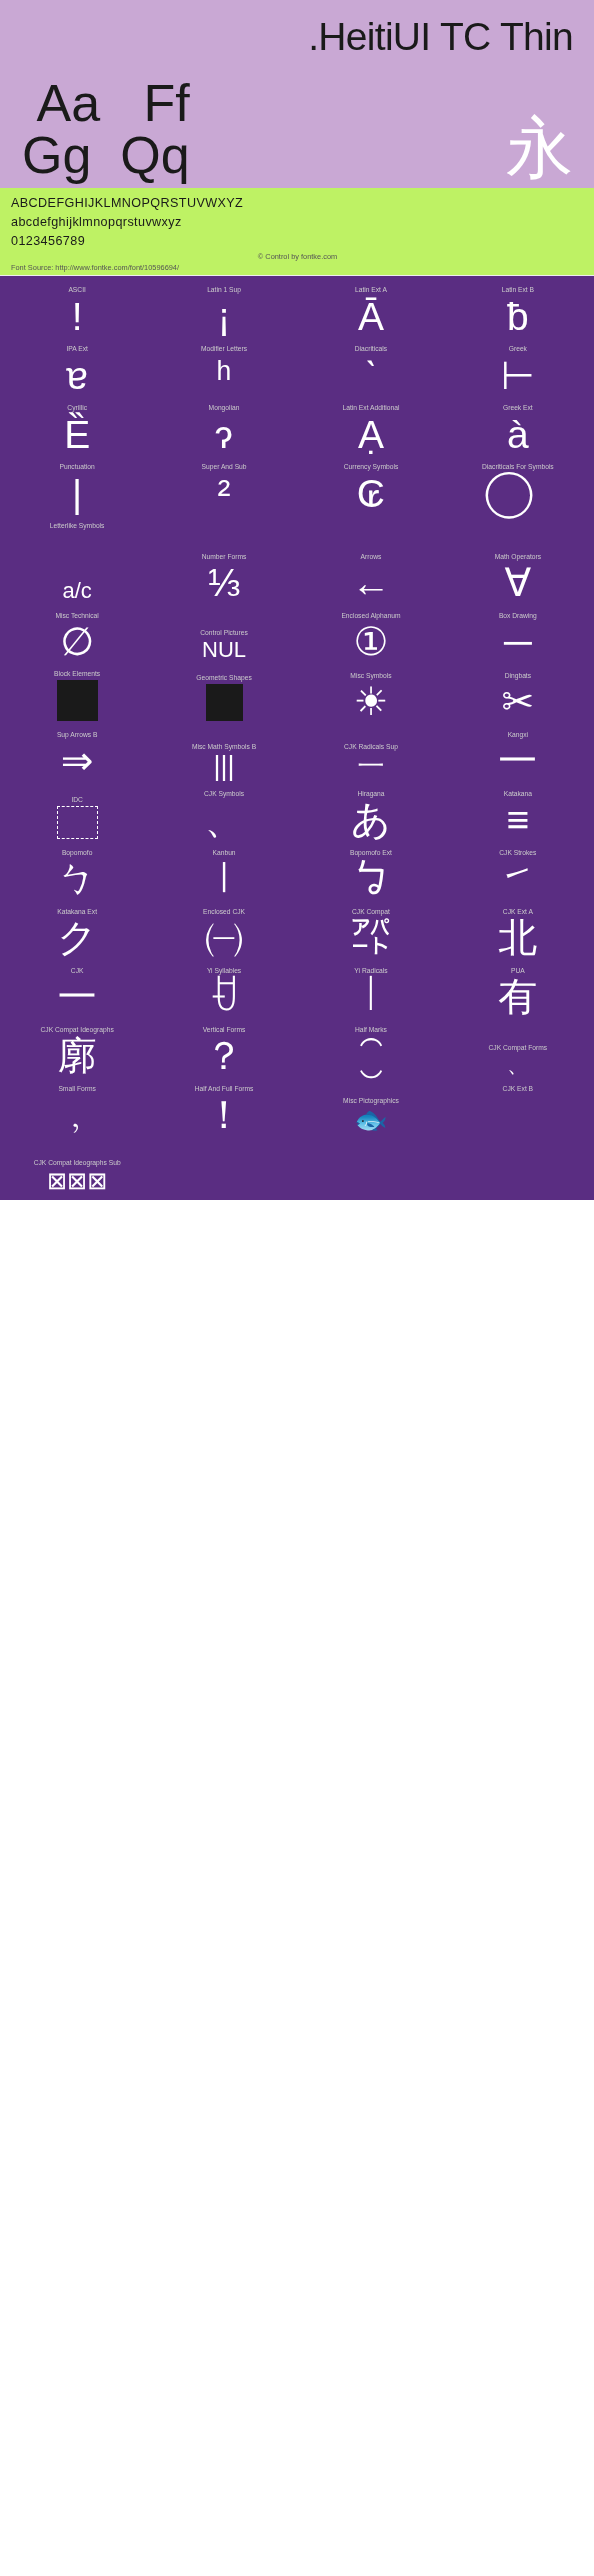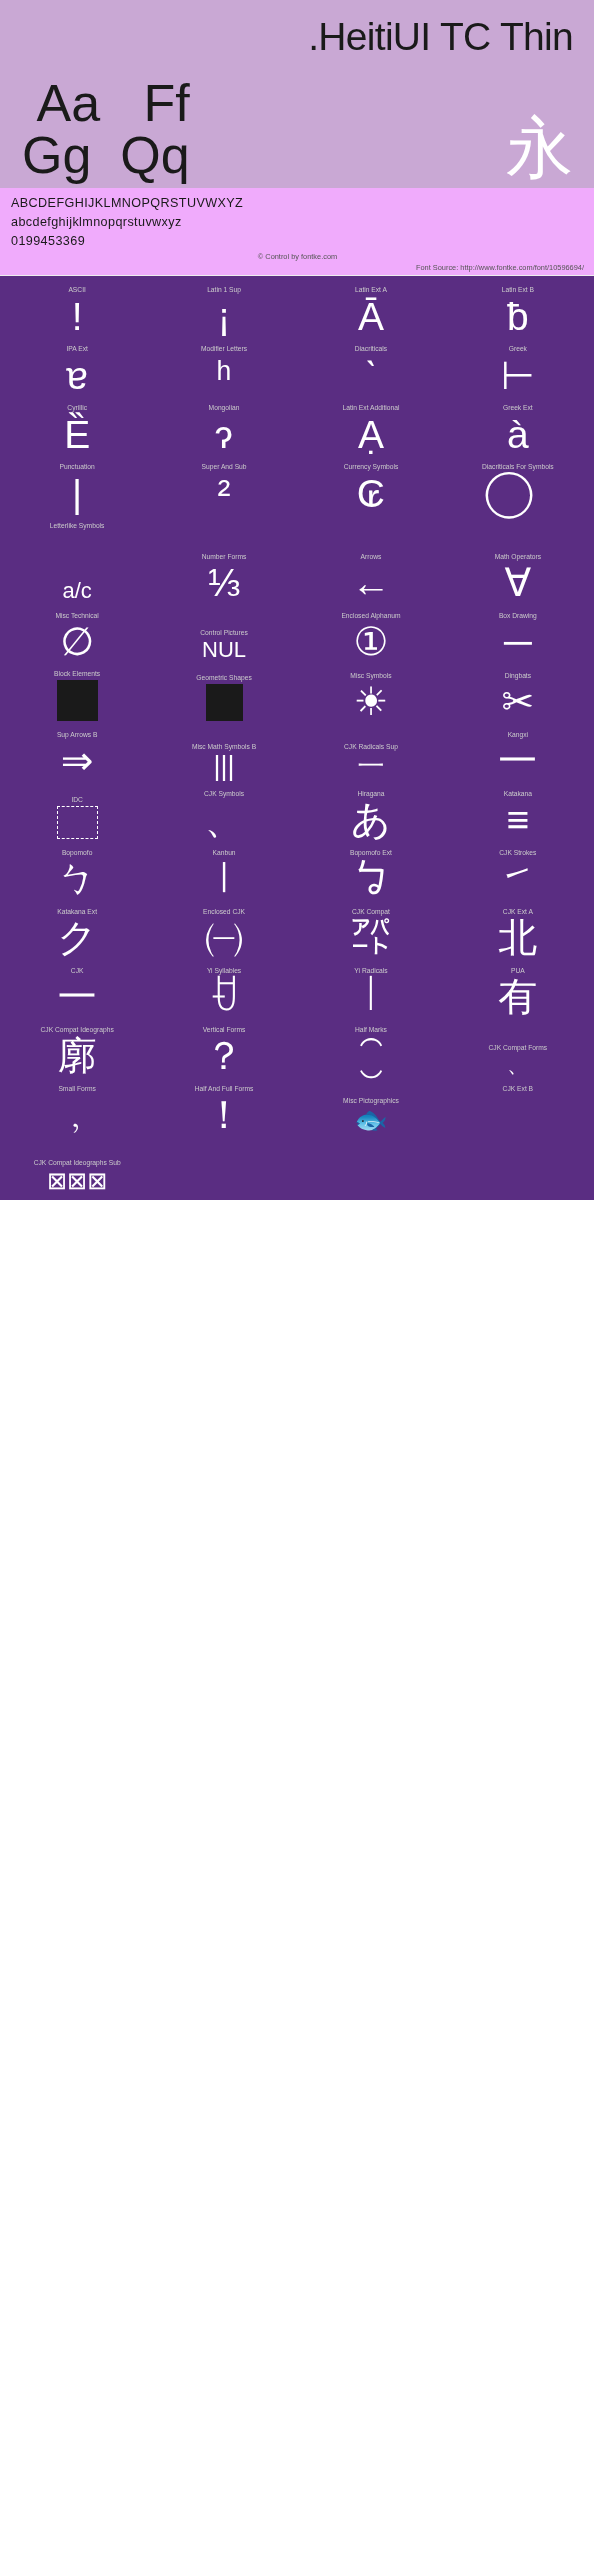--- a/index.html
+++ b/index.html
@@ -35,35 +35,35 @@
     }
     .header-cjk {
       font-size: 67px;
       font-weight: 100;
       color: white;
       line-height: 1;
     }
 
     
     .alphabet-section {
-      background: #f0abfc;
+      background: #bef264;
       padding: 6px 11px 1.5px 11px;
       border-bottom: 0.7px solid #eee;
     }
     .alphabet-row {
       font-size: 12.6px;
       font-weight: 400;
       letter-spacing: 0.4px;
       color: #1a1a1a;
       line-height: 1.5;
     }
     .source-line {
       font-size: 7.4px;
       color: #555;
-      text-align: right;
+      text-align: left;
       padding: 1.5px 0;
     }
     .copyright-line {
       font-size: 7.4px;
       color: #555;
       text-align: center;
       padding: 0.7px 0;
     }
 
     
@@ -148,21 +148,21 @@
       <div>Aa&nbsp;&nbsp;&nbsp;Ff</div>
       <div>Gg&nbsp;&nbsp;Qq</div>
     </div>
     <div class="header-cjk">永</div>
   </div>
 </div>
 
 <div class="alphabet-section">
   <div class="alphabet-row">ABCDEFGHIJKLMNOPQRSTUVWXYZ</div>
   <div class="alphabet-row">abcdefghijklmnopqrstuvwxyz</div>
-  <div class="alphabet-row">0199453369</div>
+  <div class="alphabet-row">0123456789</div>
   <div class="copyright-line">© Control by fontke.com</div>
   <div class="source-line">Font Source: http://www.fontke.com/font/10596694/</div>
 </div>
 
 <div class="grid-area">
   <div class="symbol-grid" id="symbol-grid">
   <div class="symbol-cell">
         <div class="symbol-label">ASCII</div>
         <div class="symbol-char large">!</div>
       </div>

